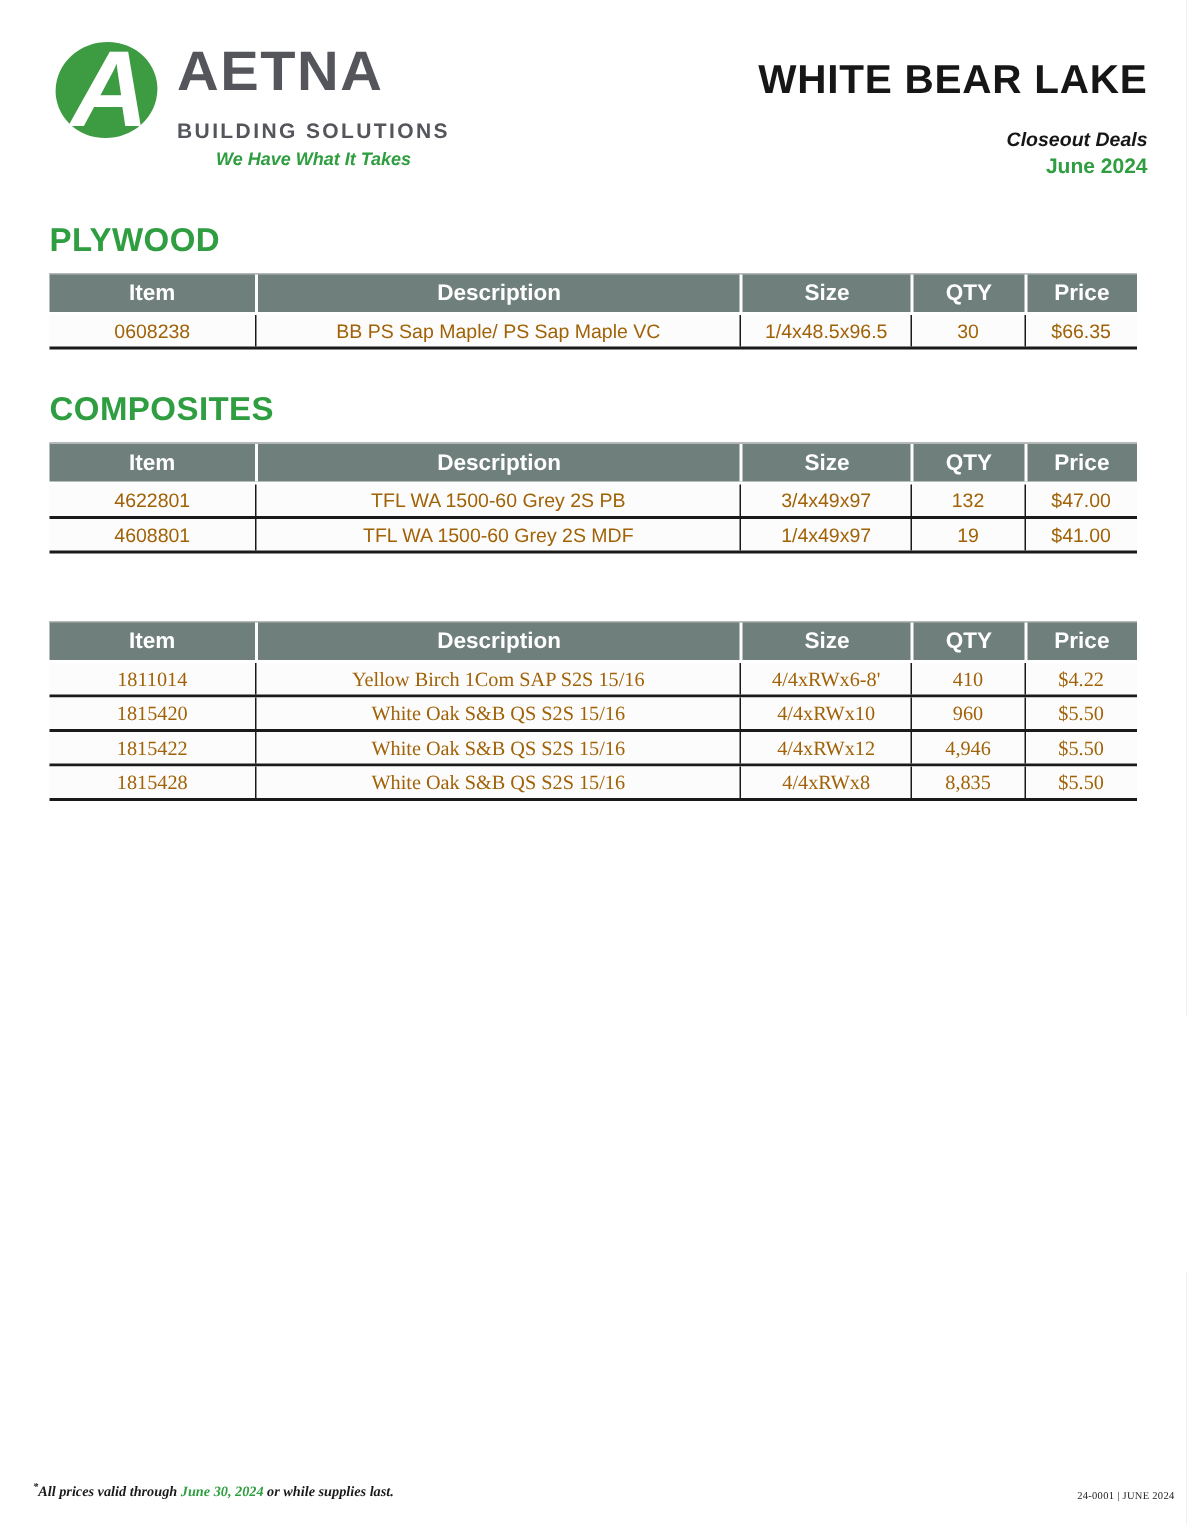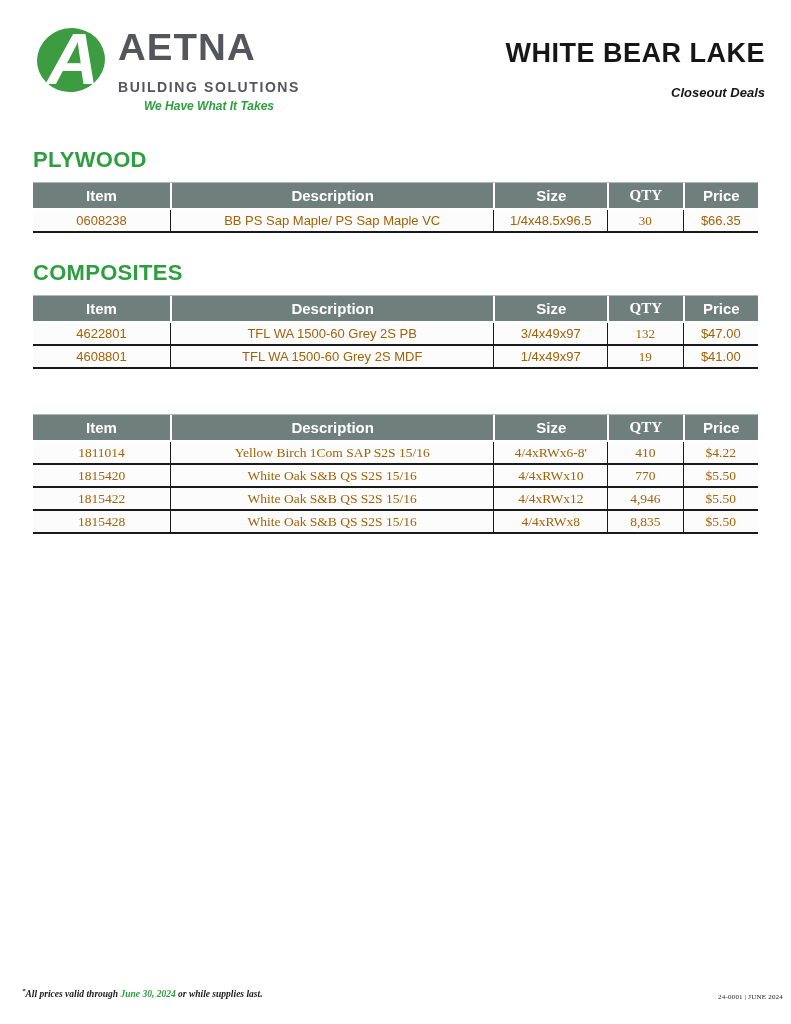--- a/index.html
+++ b/index.html
@@ -70,21 +70,21 @@
     background: #fcfcfc; border-bottom: 2px solid #1a1a1a;
   }
   .td {
     font-size: 13px; color: #a16207;
     display: flex; align-items: center; justify-content: center;
     white-space: nowrap;
   }
   .td + .td { border-left: 1.5px solid #1a1a1a; }
   .serif .td { font-family: "Liberation Serif", serif; font-size: 13.5px; }
   .c0 { width: 18.9%; } .c1 { width: 44.6%; } .c2 { width: 15.7%; }
-  .c3 { width: 10.4%; font-family: Liberation Serif, serif; } .c4 { width: 10.4%; }
+  .c3 { width: 10.4%; } .c4 { width: 10.4%; }
 
   
   .footnote {
     position: absolute; left: 22px; top: 987px;
     font-family: "Liberation Serif", serif;
     font-size: 9.5px; font-weight: bold; font-style: italic; color: #1a1a1a;
   }
   .footnote .sup { font-size: 7px; vertical-align: super; }
   .footnote .green { color: #2f9e41; }
   .doc-code {
@@ -106,20 +106,21 @@
     <div class="logo-text">
       <div class="brand-name">AETNA</div>
       <div class="brand-sub">BUILDING SOLUTIONS</div>
       <div class="brand-tagline">We Have What It Takes</div>
     </div>
   </div>
 
   <div class="header-right">
     <div class="doc-title">WHITE BEAR LAKE</div>
     <div class="doc-subtitle">Closeout Deals</div>
+    <div class="doc-date">June 2024</div>
   </div>
 
   <div class="section section-plywood">
     <div class="section-title">PLYWOOD</div>
     <div class="table">
       <div class="thead">
         <div class="th c0">Item</div>
         <div class="th c1">Description</div>
         <div class="th c2">Size</div>
         <div class="th c3">QTY</div>
@@ -180,21 +181,21 @@
           <div class="td c0">1811014</div>
           <div class="td c1">Yellow Birch 1Com SAP S2S 15/16</div>
           <div class="td c2">4/4xRWx6-8'</div>
           <div class="td c3">410</div>
           <div class="td c4">$4.22</div>
         </div>
         <div class="tr">
           <div class="td c0">1815420</div>
           <div class="td c1">White Oak S&amp;B QS S2S 15/16</div>
           <div class="td c2">4/4xRWx10</div>
-          <div class="td c3">770</div>
+          <div class="td c3">960</div>
           <div class="td c4">$5.50</div>
         </div>
         <div class="tr">
           <div class="td c0">1815422</div>
           <div class="td c1">White Oak S&amp;B QS S2S 15/16</div>
           <div class="td c2">4/4xRWx12</div>
           <div class="td c3">4,946</div>
           <div class="td c4">$5.50</div>
         </div>
         <div class="tr">

